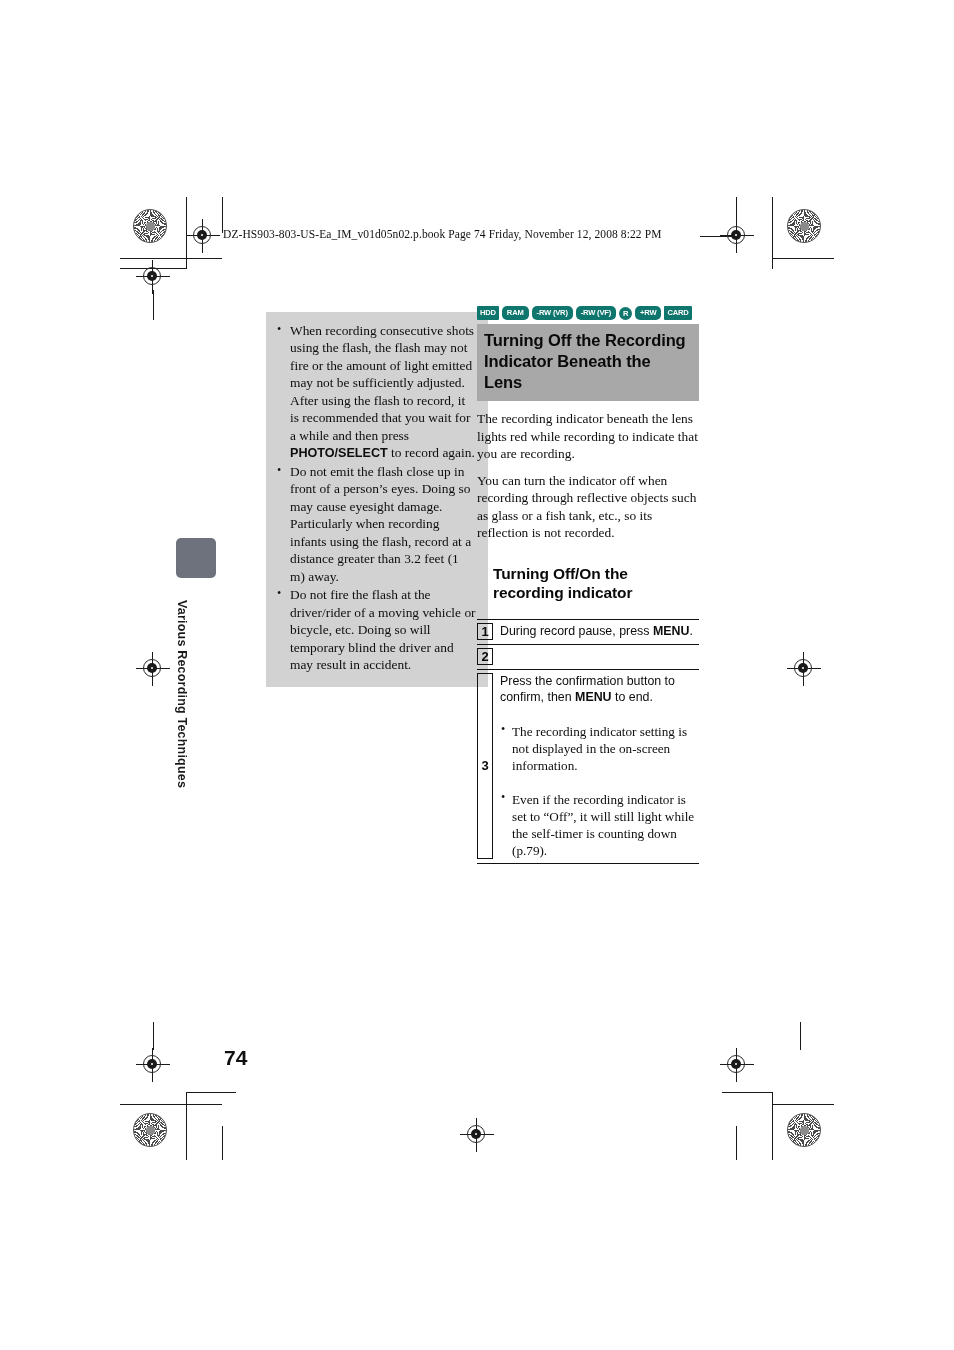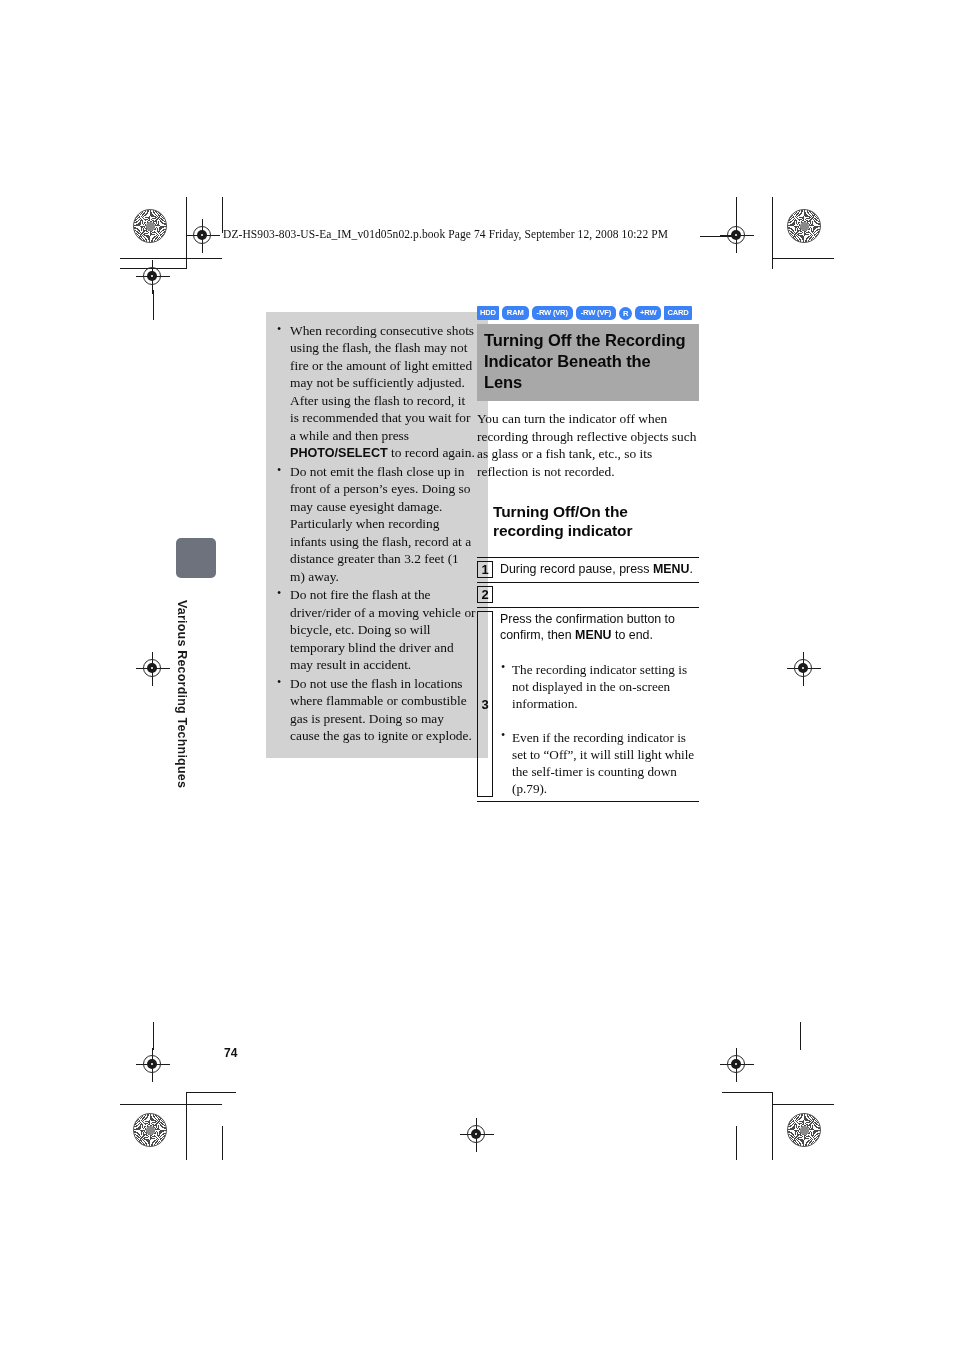--- a/index.html
+++ b/index.html
@@ -166,21 +166,21 @@
 
   
   .badges {
     display: flex;
     align-items: center;
     gap: 3px;
     height: 14px;
     margin-bottom: 4px;
   }
   .badge {
-    background: #3b82f6;
+    background: #0f766e;
     color: #fff;
     font-family: "Liberation Sans", sans-serif;
     font-weight: bold;
     font-size: 7.6px;
     line-height: 1;
     padding: 3px 3px 3px 3px;
     letter-spacing: -0.2px;
     white-space: nowrap;
     display: inline-block;
   }
@@ -296,21 +296,21 @@
     font-size: 12px;
   }
 
   
   .page-num {
     position: absolute;
     left: 224px;
     top: 1046px;
     font-family: "Liberation Sans", sans-serif;
     font-weight: bold;
-    font-size: 12px;
+    font-size: 21px;
     color: #111;
   }
 </style>
 </head>
 <body>
 
 <div>
 
   <div class="starburst" style="left:133px; top:209px;"></div>
   <div class="mark-line" style="left:186px; top:197px; width:1px; height:72px;"></div>
@@ -390,50 +390,50 @@
   </div>
   <div class="crosshair" style="left:460px; top:1118px;">
     <div class="h"></div>
       <div class="v"></div>
       <div class="ring"></div>
       <div class="ring2"></div>
       <div class="dot"></div>
   </div>
 </div>
 
-<div class="file-header">DZ-HS903-803-US-Ea_IM_v01d05n02.p.book  Page 74  Friday, September 12, 2008  10:22 PM</div>
+<div class="file-header">DZ-HS903-803-US-Ea_IM_v01d05n02.p.book  Page 74  Friday, November 12, 2008  8:22 PM</div>
 
 <div class="side-tab-block"></div>
 <div class="side-tab-label">Various Recording Techniques</div>
 
 <div class="left-col">
   <div class="note-box">
     <ul>
       <li><span>When recording consecutive shots using the flash, the flash may not fire or the amount of light emitted may not be sufficiently adjusted. After using the flash to record, it is recommended that you wait for a while and then press </span><b>PHOTO/SELECT</b><span> to record again.</span></li>
       <li>Do not emit the flash close up in front of a person’s eyes. Doing so may cause eyesight damage. Particularly when recording infants using the flash, record at a distance greater than 3.2 feet (1 m) away.</li>
       <li>Do not fire the flash at the driver/rider of a moving vehicle or bicycle, etc. Doing so will temporary blind the driver and may result in accident.</li>
-      <li>Do not use the flash in locations where flammable or combustible gas is present. Doing so may cause the gas to ignite or explode.</li>
     </ul>
   </div>
 </div>
 
 <div class="right-col">
 
   <div class="badges">
     <span class="badge sq">HDD</span>
     <span class="badge pill">RAM</span>
     <span class="badge pill">-RW (VR)</span>
     <span class="badge pill">-RW (VF)</span>
     <span class="badge circ">R</span>
     <span class="badge pill">+RW</span>
     <span class="badge sq">CARD</span>
   </div>
 
   <div class="section-head">Turning Off the Recording Indicator Beneath the Lens</div>
 
+  <p class="body-p">The recording indicator beneath the lens lights red while recording to indicate that you are recording.</p>
   <p class="body-p">You can turn the indicator off when recording through reflective objects such as glass or a fish tank, etc., so its reflection is not recorded.</p>
 
   <div class="sub-head">Turning Off/On the recording indicator</div>
 
   <div class="steps">
 
     <div class="step">
       <div class="step-num">1</div>
       <div class="step-body"><span>During record pause, press </span><b>MENU</b><span>.</span></div>
     </div>

